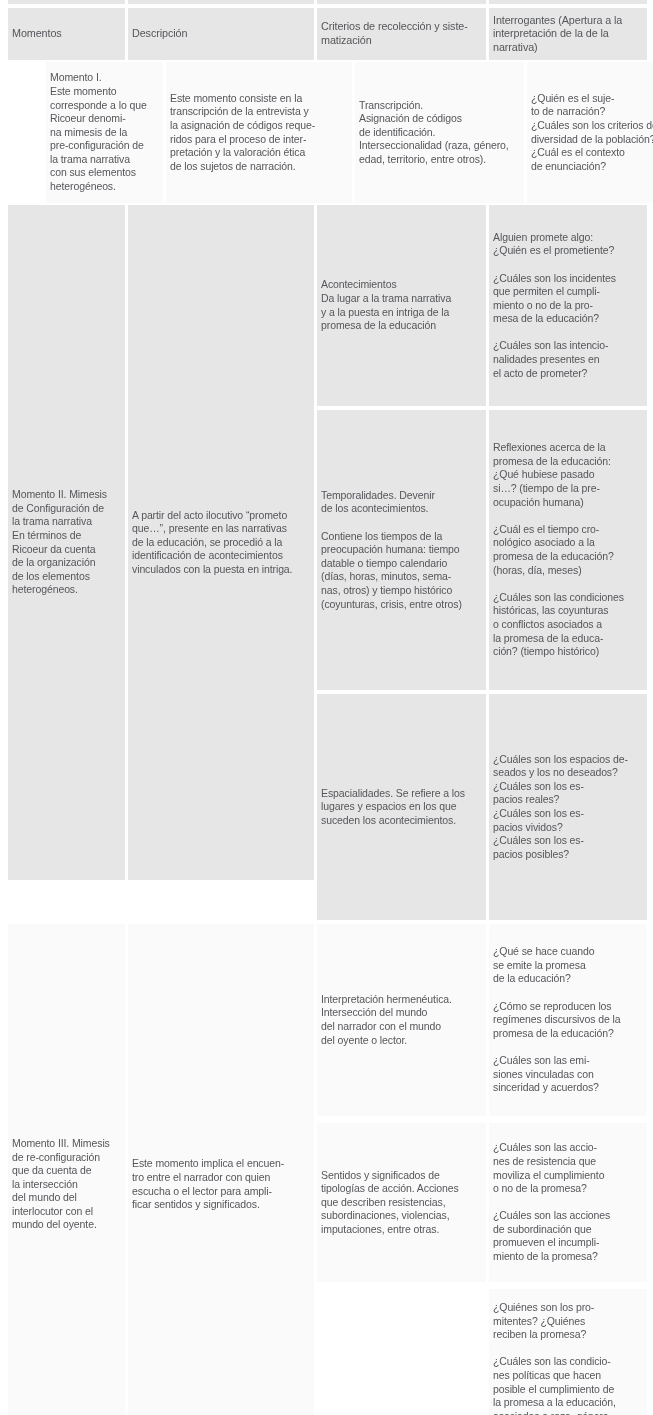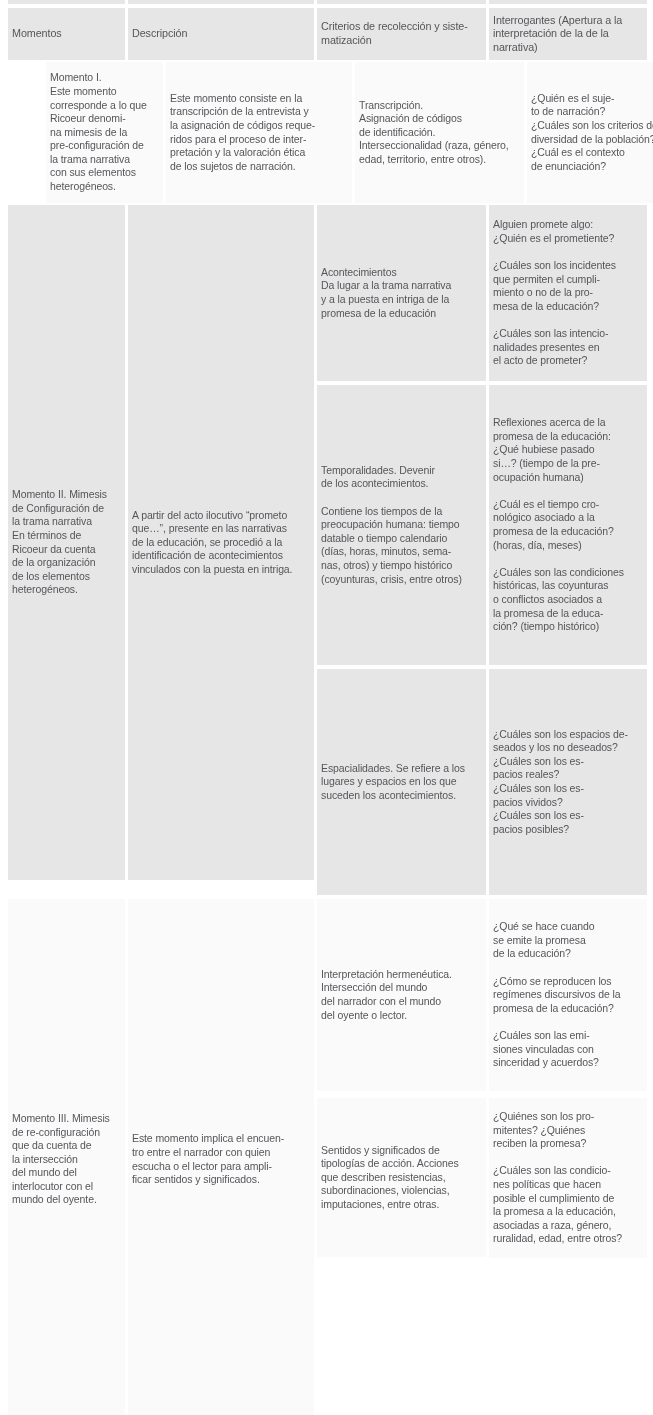--- a/index.html
+++ b/index.html
@@ -30,21 +30,21 @@
   .header-row .cell{height:52px;font-size:10.8px;}
   .row-m1{margin-top:2px;margin-left:38px;}
   .row-m1 .cell{height:141px;}
   .row-m2{margin-top:2px;}
   .row-m2 .tallcell{height:675px;}
   .row-m3{margin-top:4px;}
   .row-m3 .tallcell{height:521px;}
   .subcol{display:flex;flex-direction:column;}
   .row-m2 .subcol{gap:4px;}
   .row-m3 .subcol{gap:7px;}
-  .row-m2 .sub1{height:176px;}
+  .row-m2 .sub1{height:201px;}
   .row-m2 .sub2{height:280px;}
   .row-m2 .sub3{height:226px;}
   .row-m3 .sub1{height:192px;}
   .row-m3 .sub2{height:159px;}
   .row-m3 .sub3{height:160px;}
   .strip-bottom{margin-top:0;}
 </style>
 </head>
 <body>
 
@@ -238,20 +238,31 @@
 de la educación?
 
 ¿Cómo se reproducen los
 regímenes discursivos de la
 promesa de la educación?
 
 ¿Cuáles son las emi-
 siones vinculadas con
 sinceridad y acuerdos?</div>
         </div>
+        <div class="cell light sub2">
+          <div class="txt">¿Cuáles son las accio-
+nes de resistencia que
+moviliza el cumplimiento
+o no de la promesa?
+
+¿Cuáles son las acciones
+de subordinación que
+promueven el incumpli-
+miento de la promesa?</div>
+        </div>
         <div class="cell light sub3">
           <div class="txt">¿Quiénes son los pro-
 mitentes?  ¿Quiénes
 reciben la promesa?
 
 ¿Cuáles son las condicio-
 nes políticas que hacen
 posible el cumplimiento de
 la promesa a la educación,
 asociadas a raza, género,

